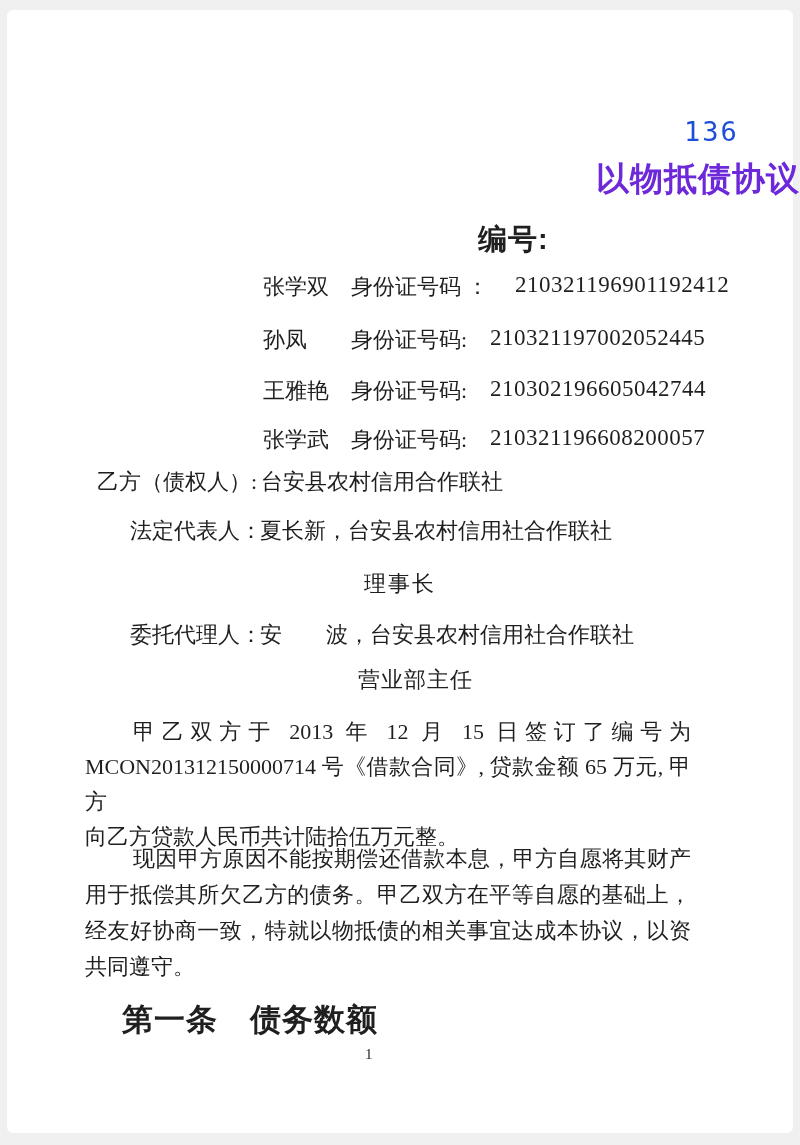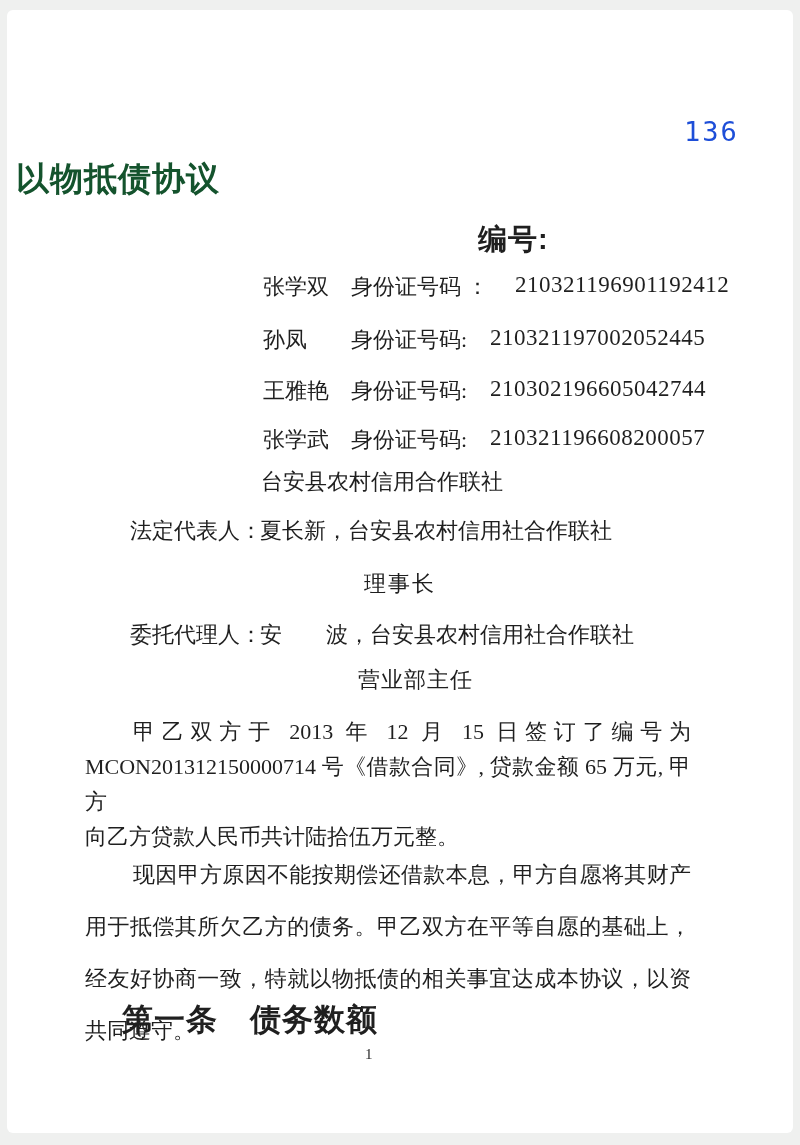--- a/index.html
+++ b/index.html
@@ -17,23 +17,23 @@
   }
   .layer { position:absolute; inset:0; }
   .abs { position:absolute; white-space:nowrap; }
 
   .stamp {
     left:684px; top:116px;
     font-family:"DejaVu Sans Mono","Liberation Mono",monospace;
     font-size:27px; letter-spacing:2px; color:#1d4ed8;
   }
   .title {
-    left:0; right:0; top:157px; text-align:left;
+    left:0; right:0; top:157px; text-align:right;
     font-family:"Liberation Sans","DejaVu Sans",sans-serif;
-    font-weight:bold; font-size:33px; letter-spacing:1px; color:#14532d;padding-left:16px;
+    font-weight:bold; font-size:33px; letter-spacing:1px; color:#6d28d9;padding-left:16px;
   }
   .docnum {
     left:478px; top:220px;
     font-family:"Liberation Sans","DejaVu Sans",sans-serif;
     font-weight:bold; font-size:29px; letter-spacing:1px;
   }
 
   .prow { left:0; top:0; width:100%; height:32px; font-size:22px; }
   .prow .lbl    { position:absolute; left:97px; }
   .prow .pname  { position:absolute; left:263px; }
@@ -44,21 +44,21 @@
   .row-pb  .lbl { position:absolute; left:97px;  font-size:22px; }
   .row-pb  .val { position:absolute; left:261px; font-size:22px; }
   .row-lr  .lbl { position:absolute; left:130px; font-size:22px; }
   .row-lr  .val { position:absolute; left:260px; font-size:22px; }
 
   .subtitle1 { left:364px; top:569px; font-size:22px; letter-spacing:2px; }
   .subtitle2 { left:358px; top:665px; font-size:22px; letter-spacing:1px; }
 
   .para { left:85px; width:606px; font-size:22px; white-space:normal; }
   .para .ln { line-height:35px; text-align:justify; text-align-last:justify; }
-  .para.p2 .ln { line-height:36px;margin-top:16px; }
+  .para.p2 .ln { line-height:36px; }
   .para .ln.ind  { padding-left:48px; }
   .para .ln.last { text-align:left; text-align-last:auto; }
 
   .heading {
     left:122px; top:999px;
     font-family:"Liberation Sans","DejaVu Sans",sans-serif;
     font-weight:bold; font-size:31px; letter-spacing:1px;
   }
   .footer { left:365px; top:1046px; font-size:15px; color:#2a2a2a; }
 </style>
@@ -93,20 +93,21 @@
     <span class="idnum">210302196605042744</span>
   </div>
 
   <div class="abs prow" style="top:425px">
     <span class="pname">张学武</span>
     <span class="idlbl">身份证号码:</span>
     <span class="idnum">210321196608200057</span>
   </div>
 
   <div class="abs prow row-pb" style="top:467px">
+    <span class="lbl">乙方（债权人）:</span>
     <span class="val">台安县农村信用合作联社</span>
   </div>
 
   <div class="abs prow row-lr" style="top:516px">
     <span class="lbl">法定代表人：</span>
     <span class="val">夏长新，台安县农村信用社合作联社</span>
   </div>
   <div class="abs subtitle1">理事长</div>
 
   <div class="abs prow row-lr" style="top:620px">

